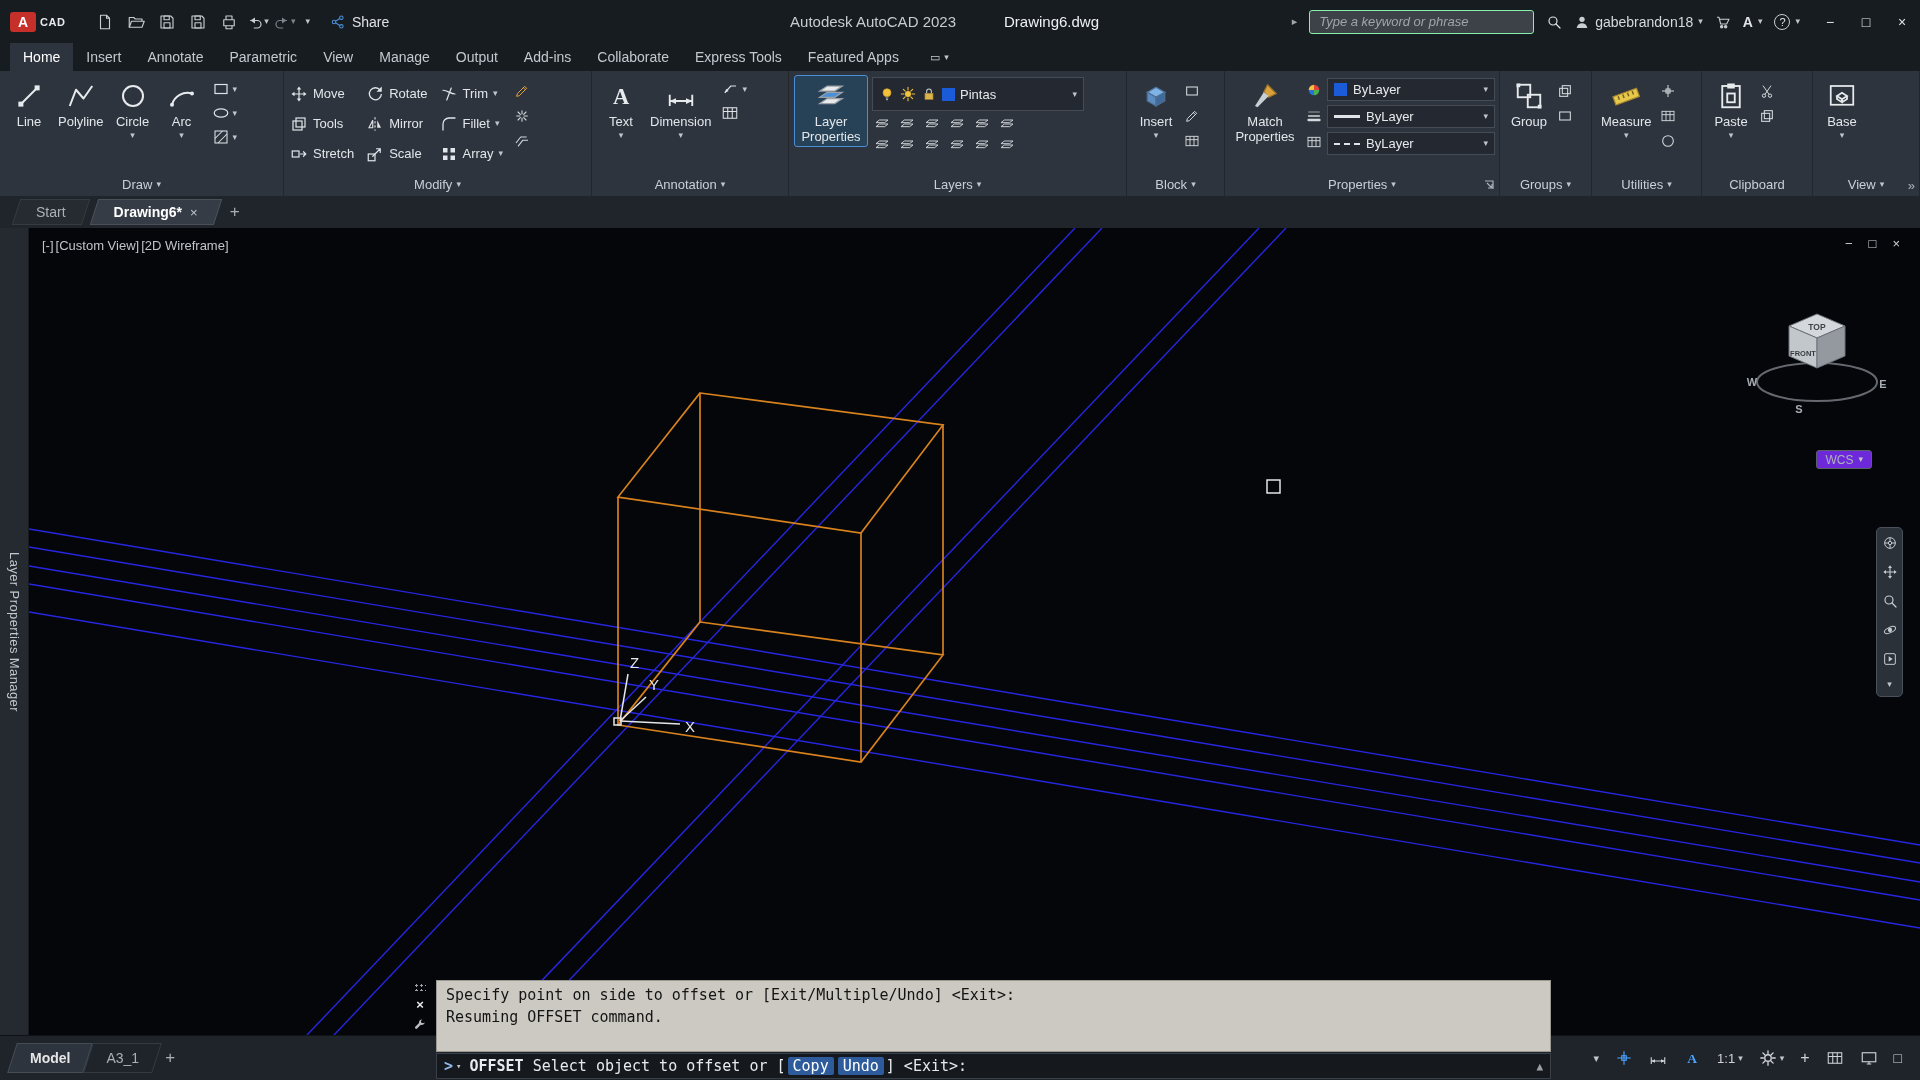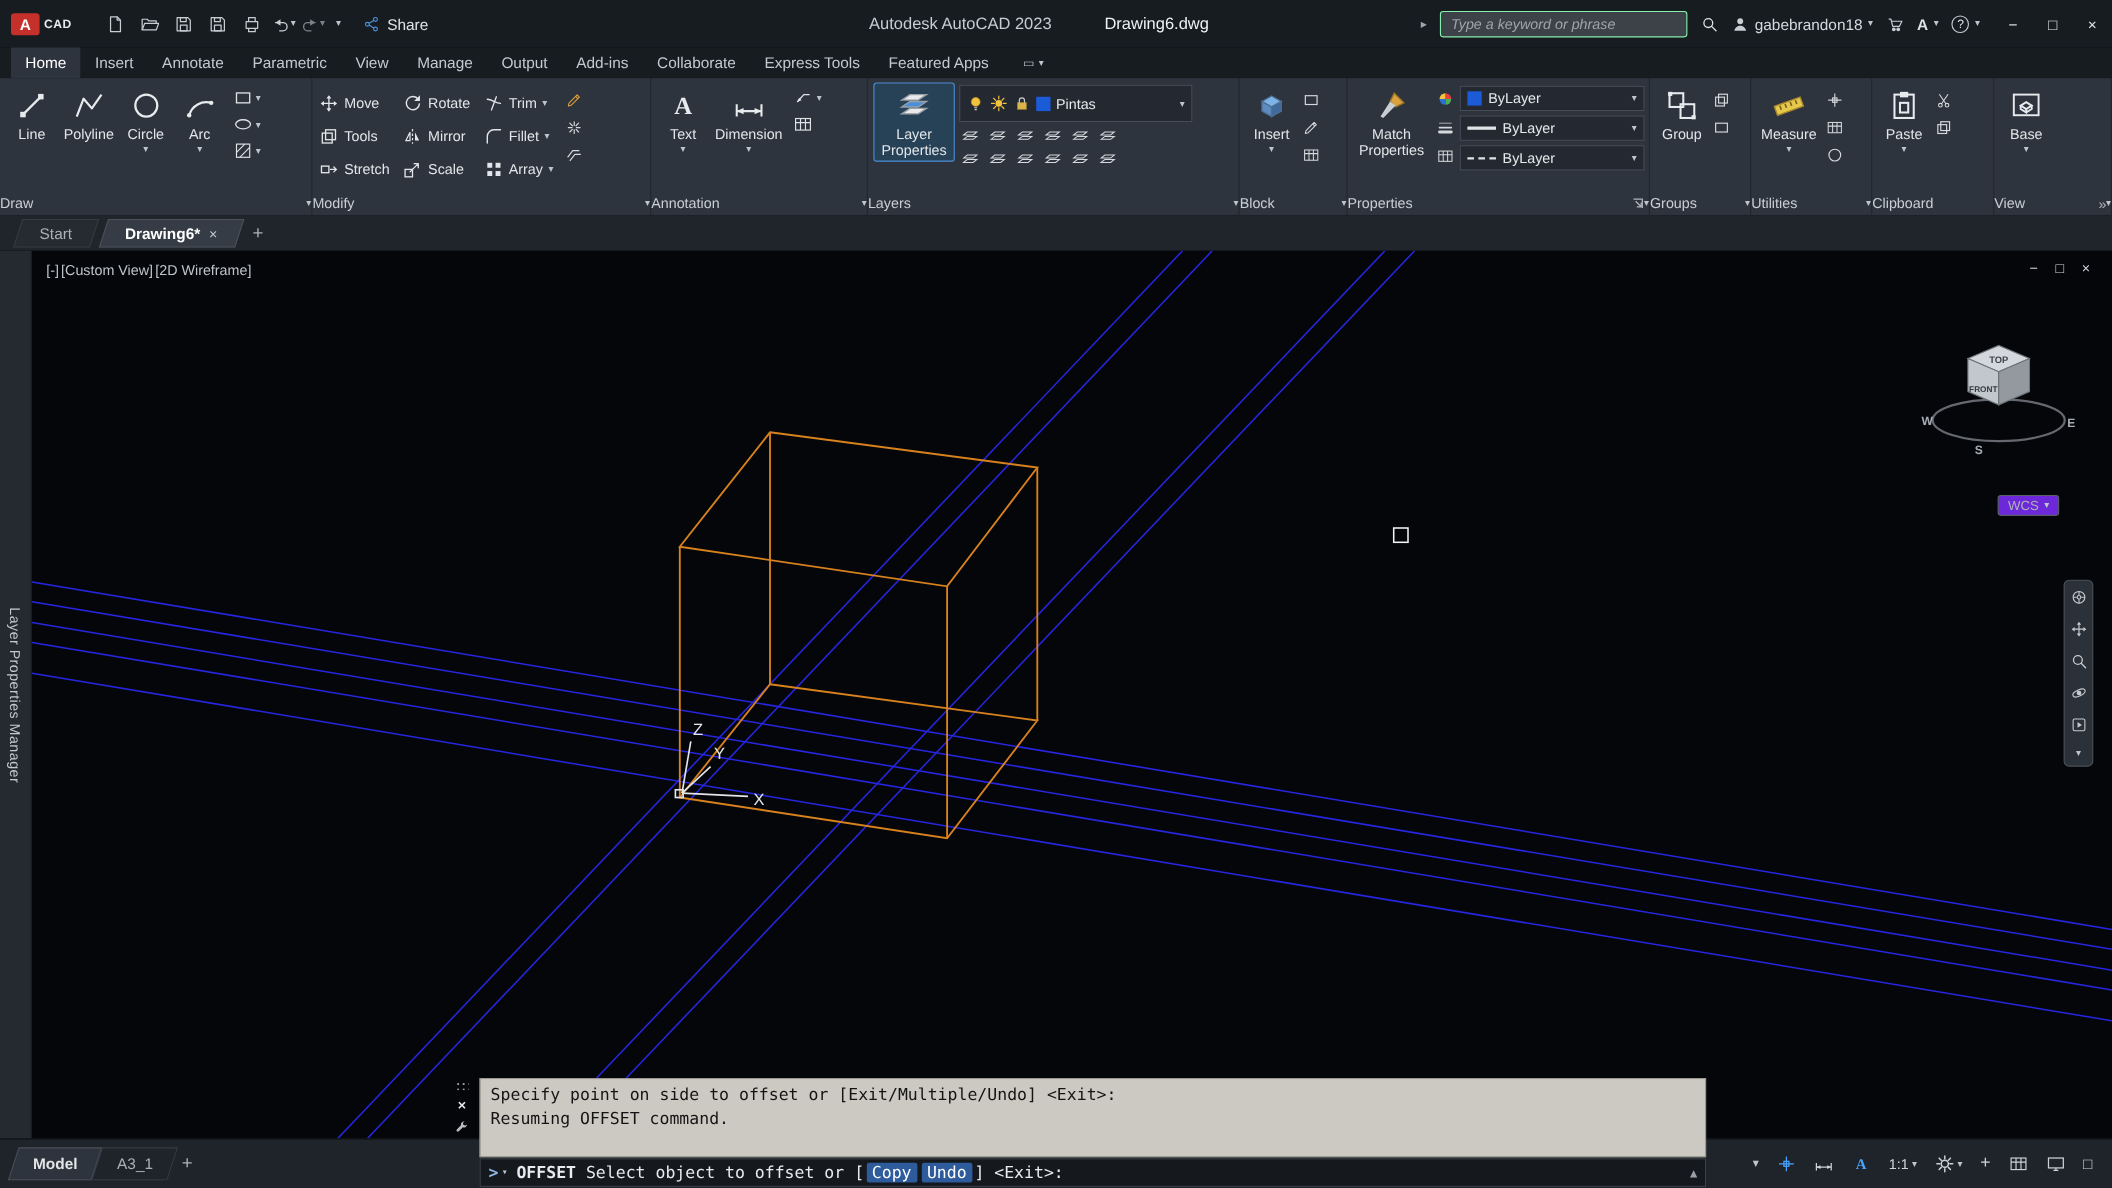--- a/index.html
+++ b/index.html
@@ -38,21 +38,21 @@
   
   .tabrow{height:28px;background:#171c21;display:flex;align-items:stretch;padding-left:10px;}
   .rtab{display:flex;align-items:center;padding:0 13px;font-size:14px;color:#c3c9cf;}
   .rtab.active{background:#2e343d;color:#fff;}
   .ribbon-toggle{display:flex;align-items:center;gap:4px;margin-left:10px;padding:0 8px;color:#c3c9cf;font-size:11px;}
 
   
   .ribbon{height:125px;background:#2e343d;display:flex;}
   .panel{position:relative;display:flex;flex-direction:column;border-right:1px solid #22272e;flex:0 0 auto;}
   .pcontent{flex:1;display:flex;align-items:flex-start;padding:5px 4px 0 6px;gap:3px;}
-  .plabel{height:24px;display:flex;align-items:center;justify-content:space-between;gap:4px;font-size:13px;color:#c9cfd6;}
+  .plabel{height:24px;display:flex;align-items:center;justify-content:center;gap:4px;font-size:13px;color:#c9cfd6;}
   .bigbtn{display:flex;flex-direction:column;align-items:center;gap:1px;font-size:13px;color:#e2e6ea;padding:2px 3px;border-radius:2px;}
   .bigbtn .bic{width:40px;height:36px;display:grid;place-items:center;}
   .blabel{text-align:center;line-height:1.12;}
   .selbtn{background:#274257;outline:1.5px solid #4a90d9;}
   .scol{display:flex;flex-direction:column;gap:6px;padding-top:4px;margin-left:4px;}
   .srow{display:flex;align-items:center;gap:3px;color:#dfe3e7;}
   .mgrid{display:grid;grid-template-columns:auto auto auto;gap:3px 12px;padding-top:4px;}
   .mitem{display:flex;align-items:center;gap:5px;font-size:13px;color:#e2e6ea;height:27px;}
   .xcol{display:flex;flex-direction:column;gap:9px;padding-top:7px;margin-left:8px;}
   .lright{display:flex;flex-direction:column;gap:5px;padding:1px 2px;}

